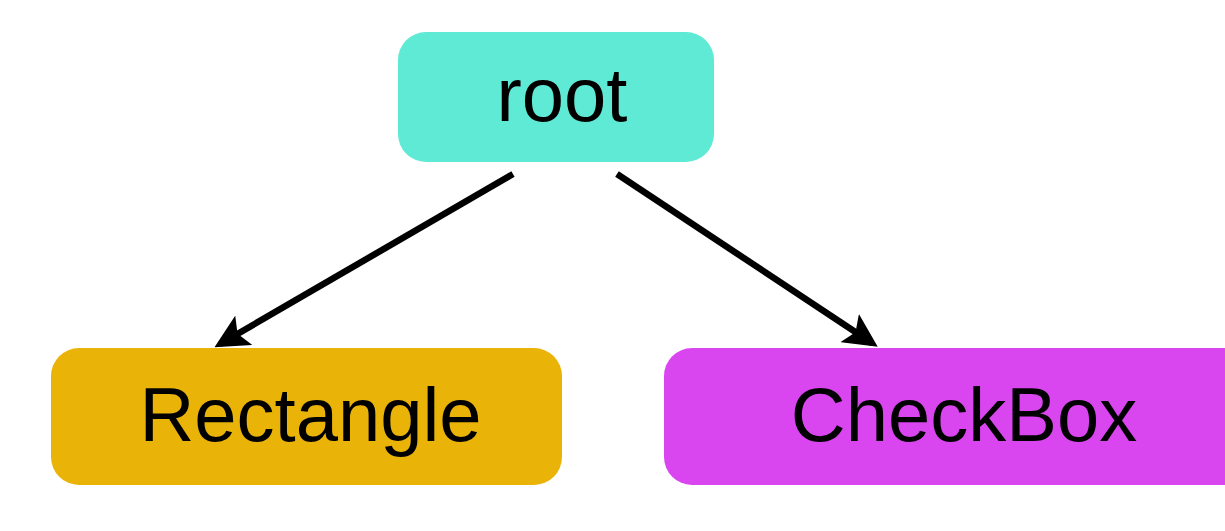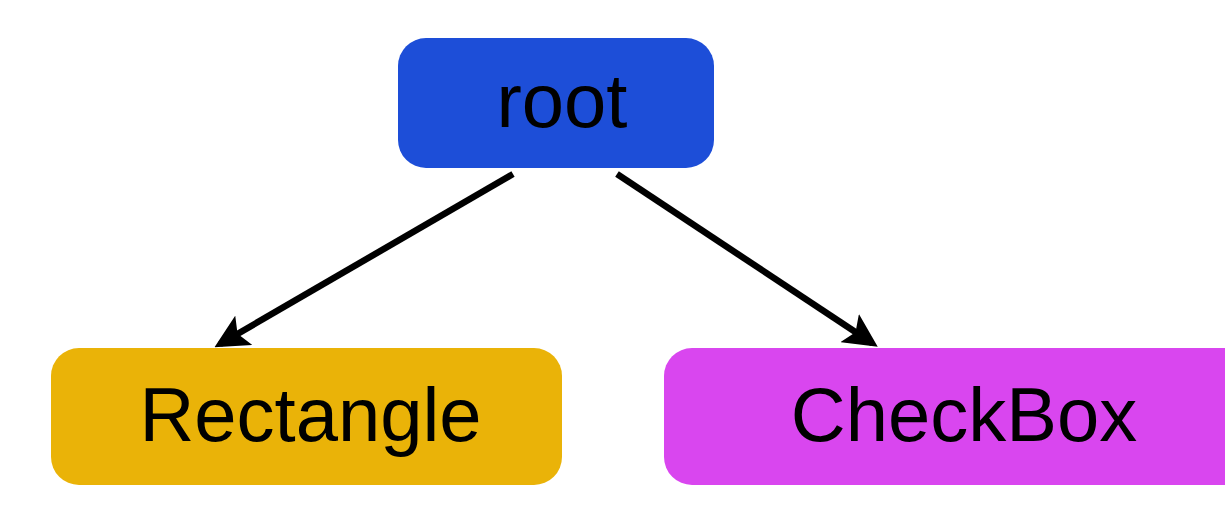--- a/index.html
+++ b/index.html
@@ -91,21 +91,21 @@
   <svg id="edges" viewBox="0 0 1225 531" width="1225" height="531" xmlns="http://www.w3.org/2000/svg">
     <defs>
       <marker id="arrowhead" markerWidth="5.2" markerHeight="5.2" refX="4.2" refY="2.6" orient="auto" markerUnits="strokeWidth">
         <path d="M0,0 L5.2,2.6 L0,5.2 L1.1,2.6 Z" fill="#000000"></path>
       </marker>
     </defs>
     <line x1="513" y1="174" x2="220.10871326782612" y2="343.97297623473696" stroke="#000000" stroke-width="6.5" marker-end="url(#arrowhead)"></line>
     <line x1="617" y1="174" x2="872.3311643248788" y2="343.2644797209871" stroke="#000000" stroke-width="6.5" marker-end="url(#arrowhead)"></line>
   </svg>
 
-  <div class="node" id="node-root" style="background: #1d4ed8; left: 398px; top: 38px; width: 316px; height: 130px; color: rgb(0, 0, 0);">
+  <div class="node" id="node-root" style="background: #5eead4; left: 398px; top: 32px; width: 316px; height: 130px; color: rgb(0, 0, 0);">
     <span class="node-label">root</span>
   </div>
 
   <div class="node" id="node-rectangle" style="background: #eab308; left: 51px; top: 348px; width: 511px; height: 137px; color: rgb(0, 0, 0);">
     <span class="node-label">Rectangle</span>
   </div>
 
   <div class="node" id="node-checkbox" style="background: #d946ef; left: 664px; top: 348px; width: 608px; height: 137px; color: rgb(0, 0, 0); align-items: center;">
     <span class="node-label">CheckBox</span>
   </div>

